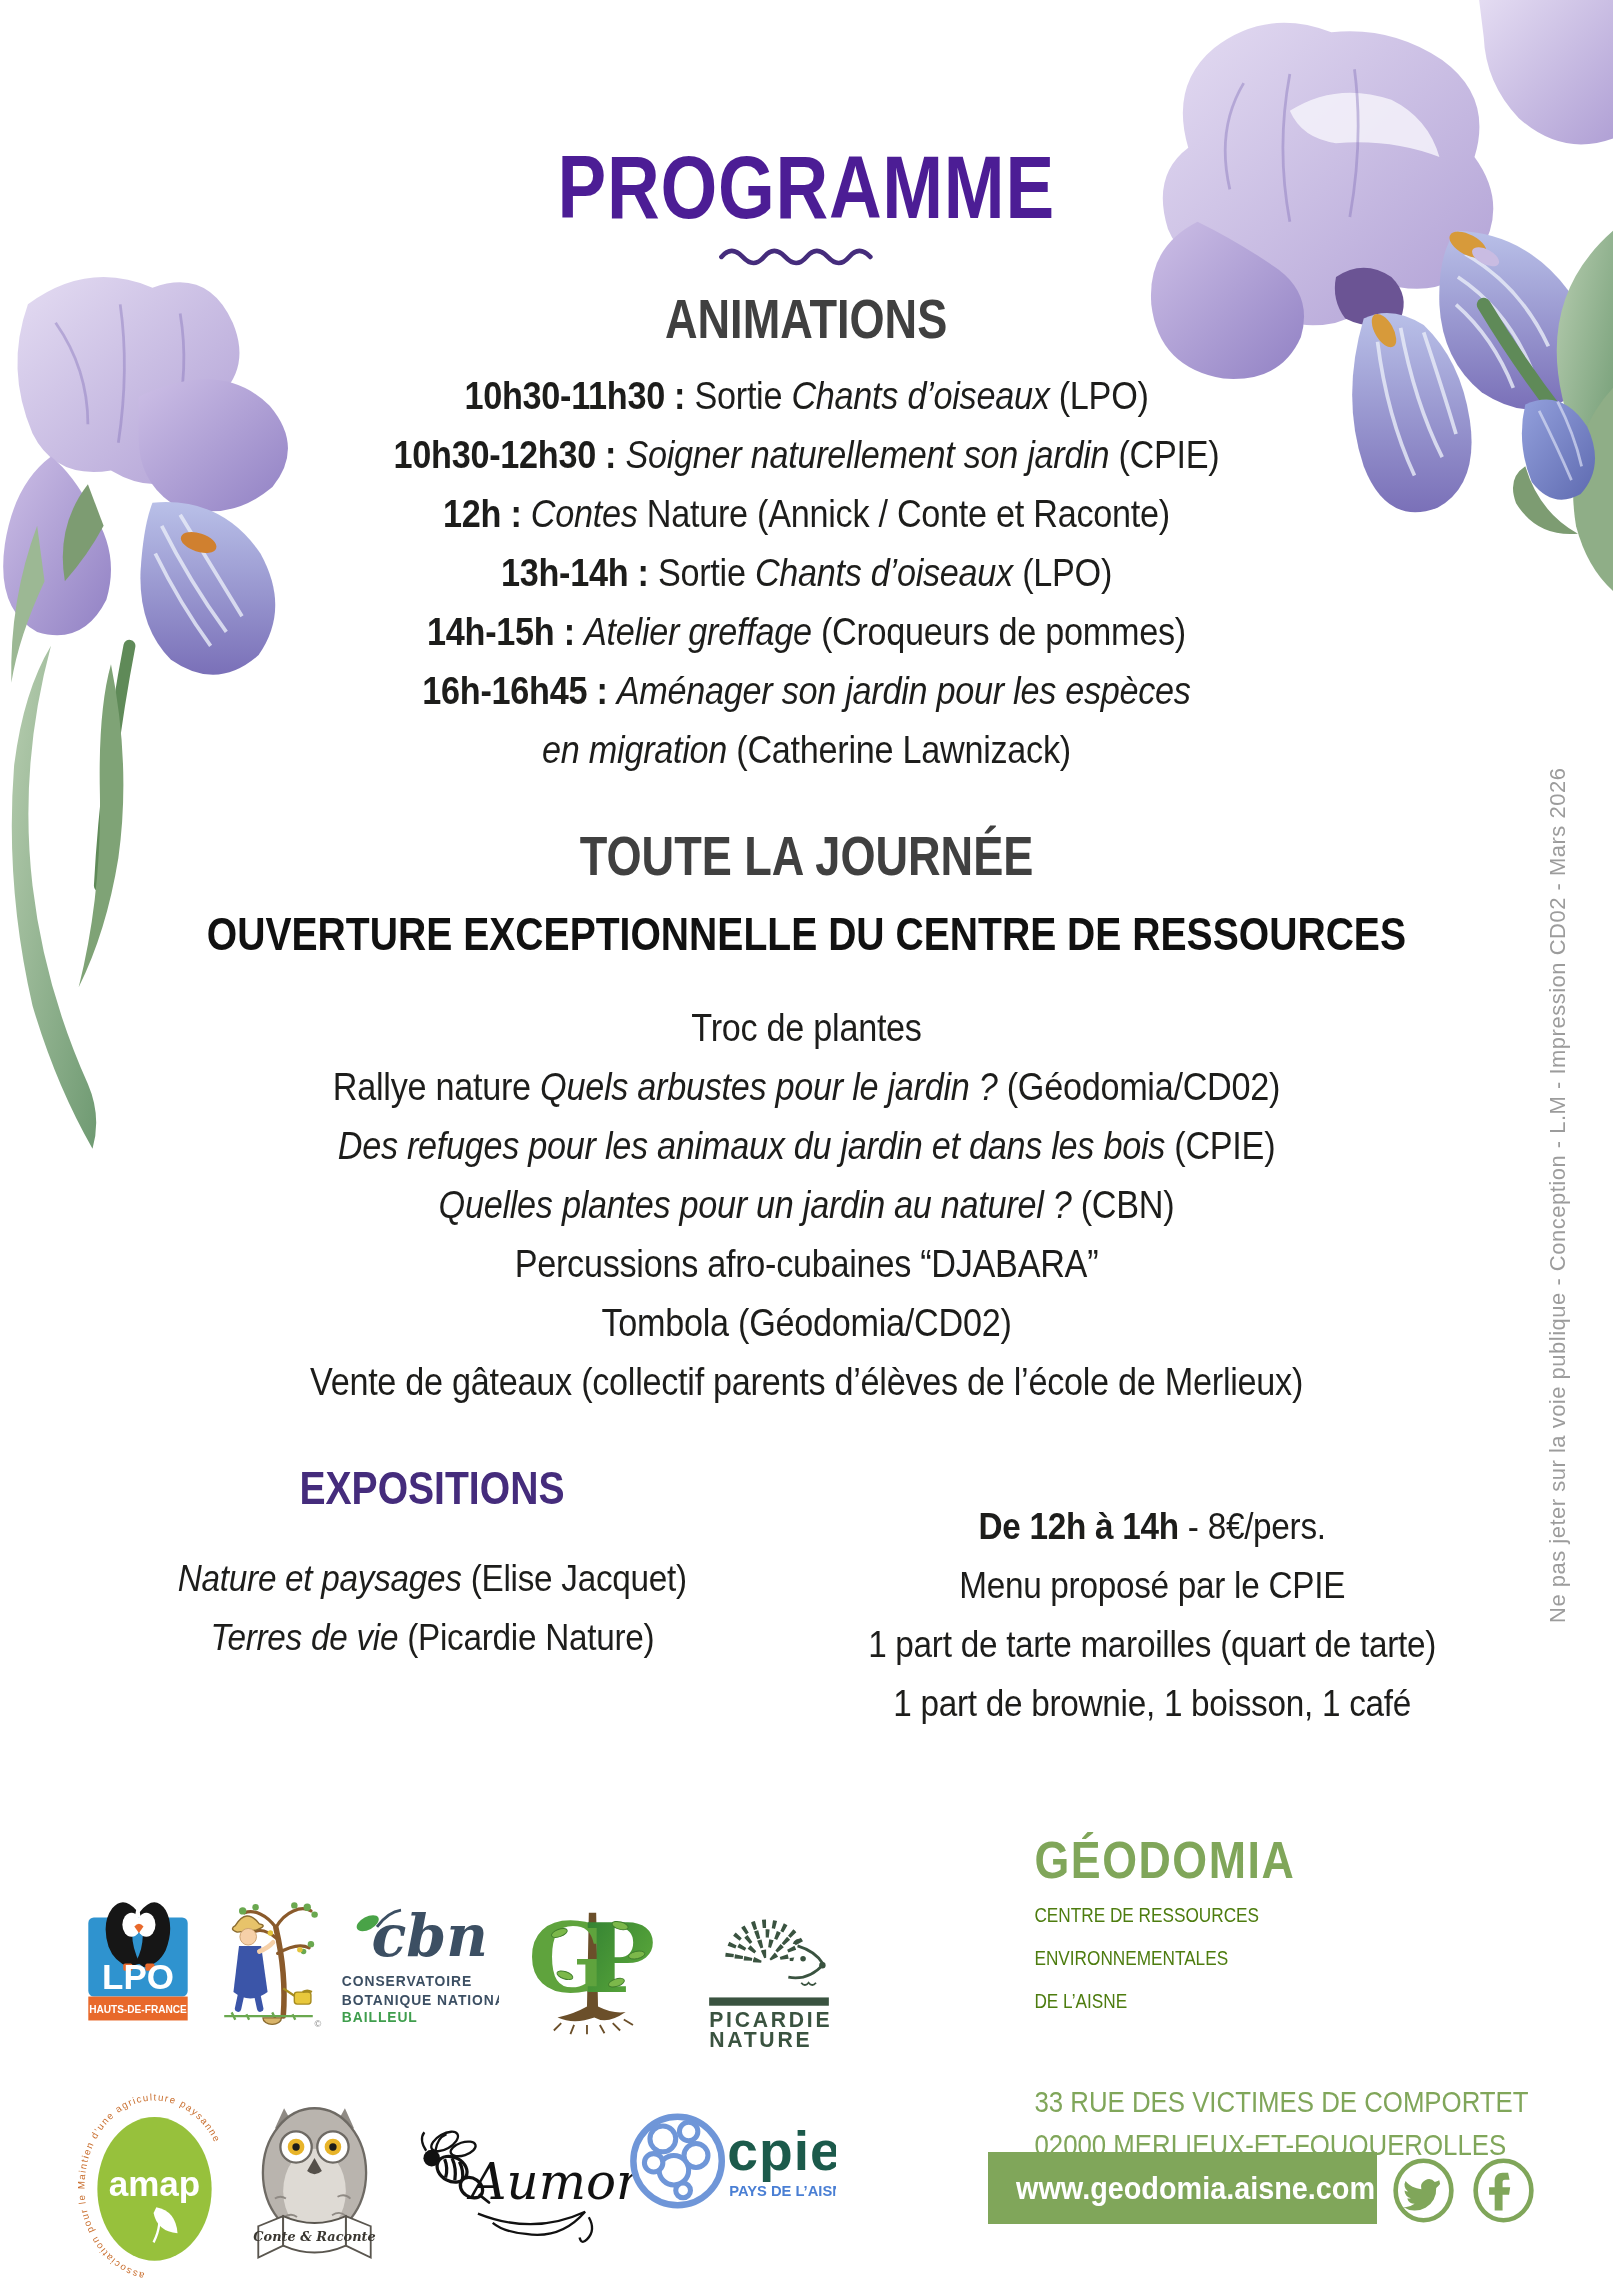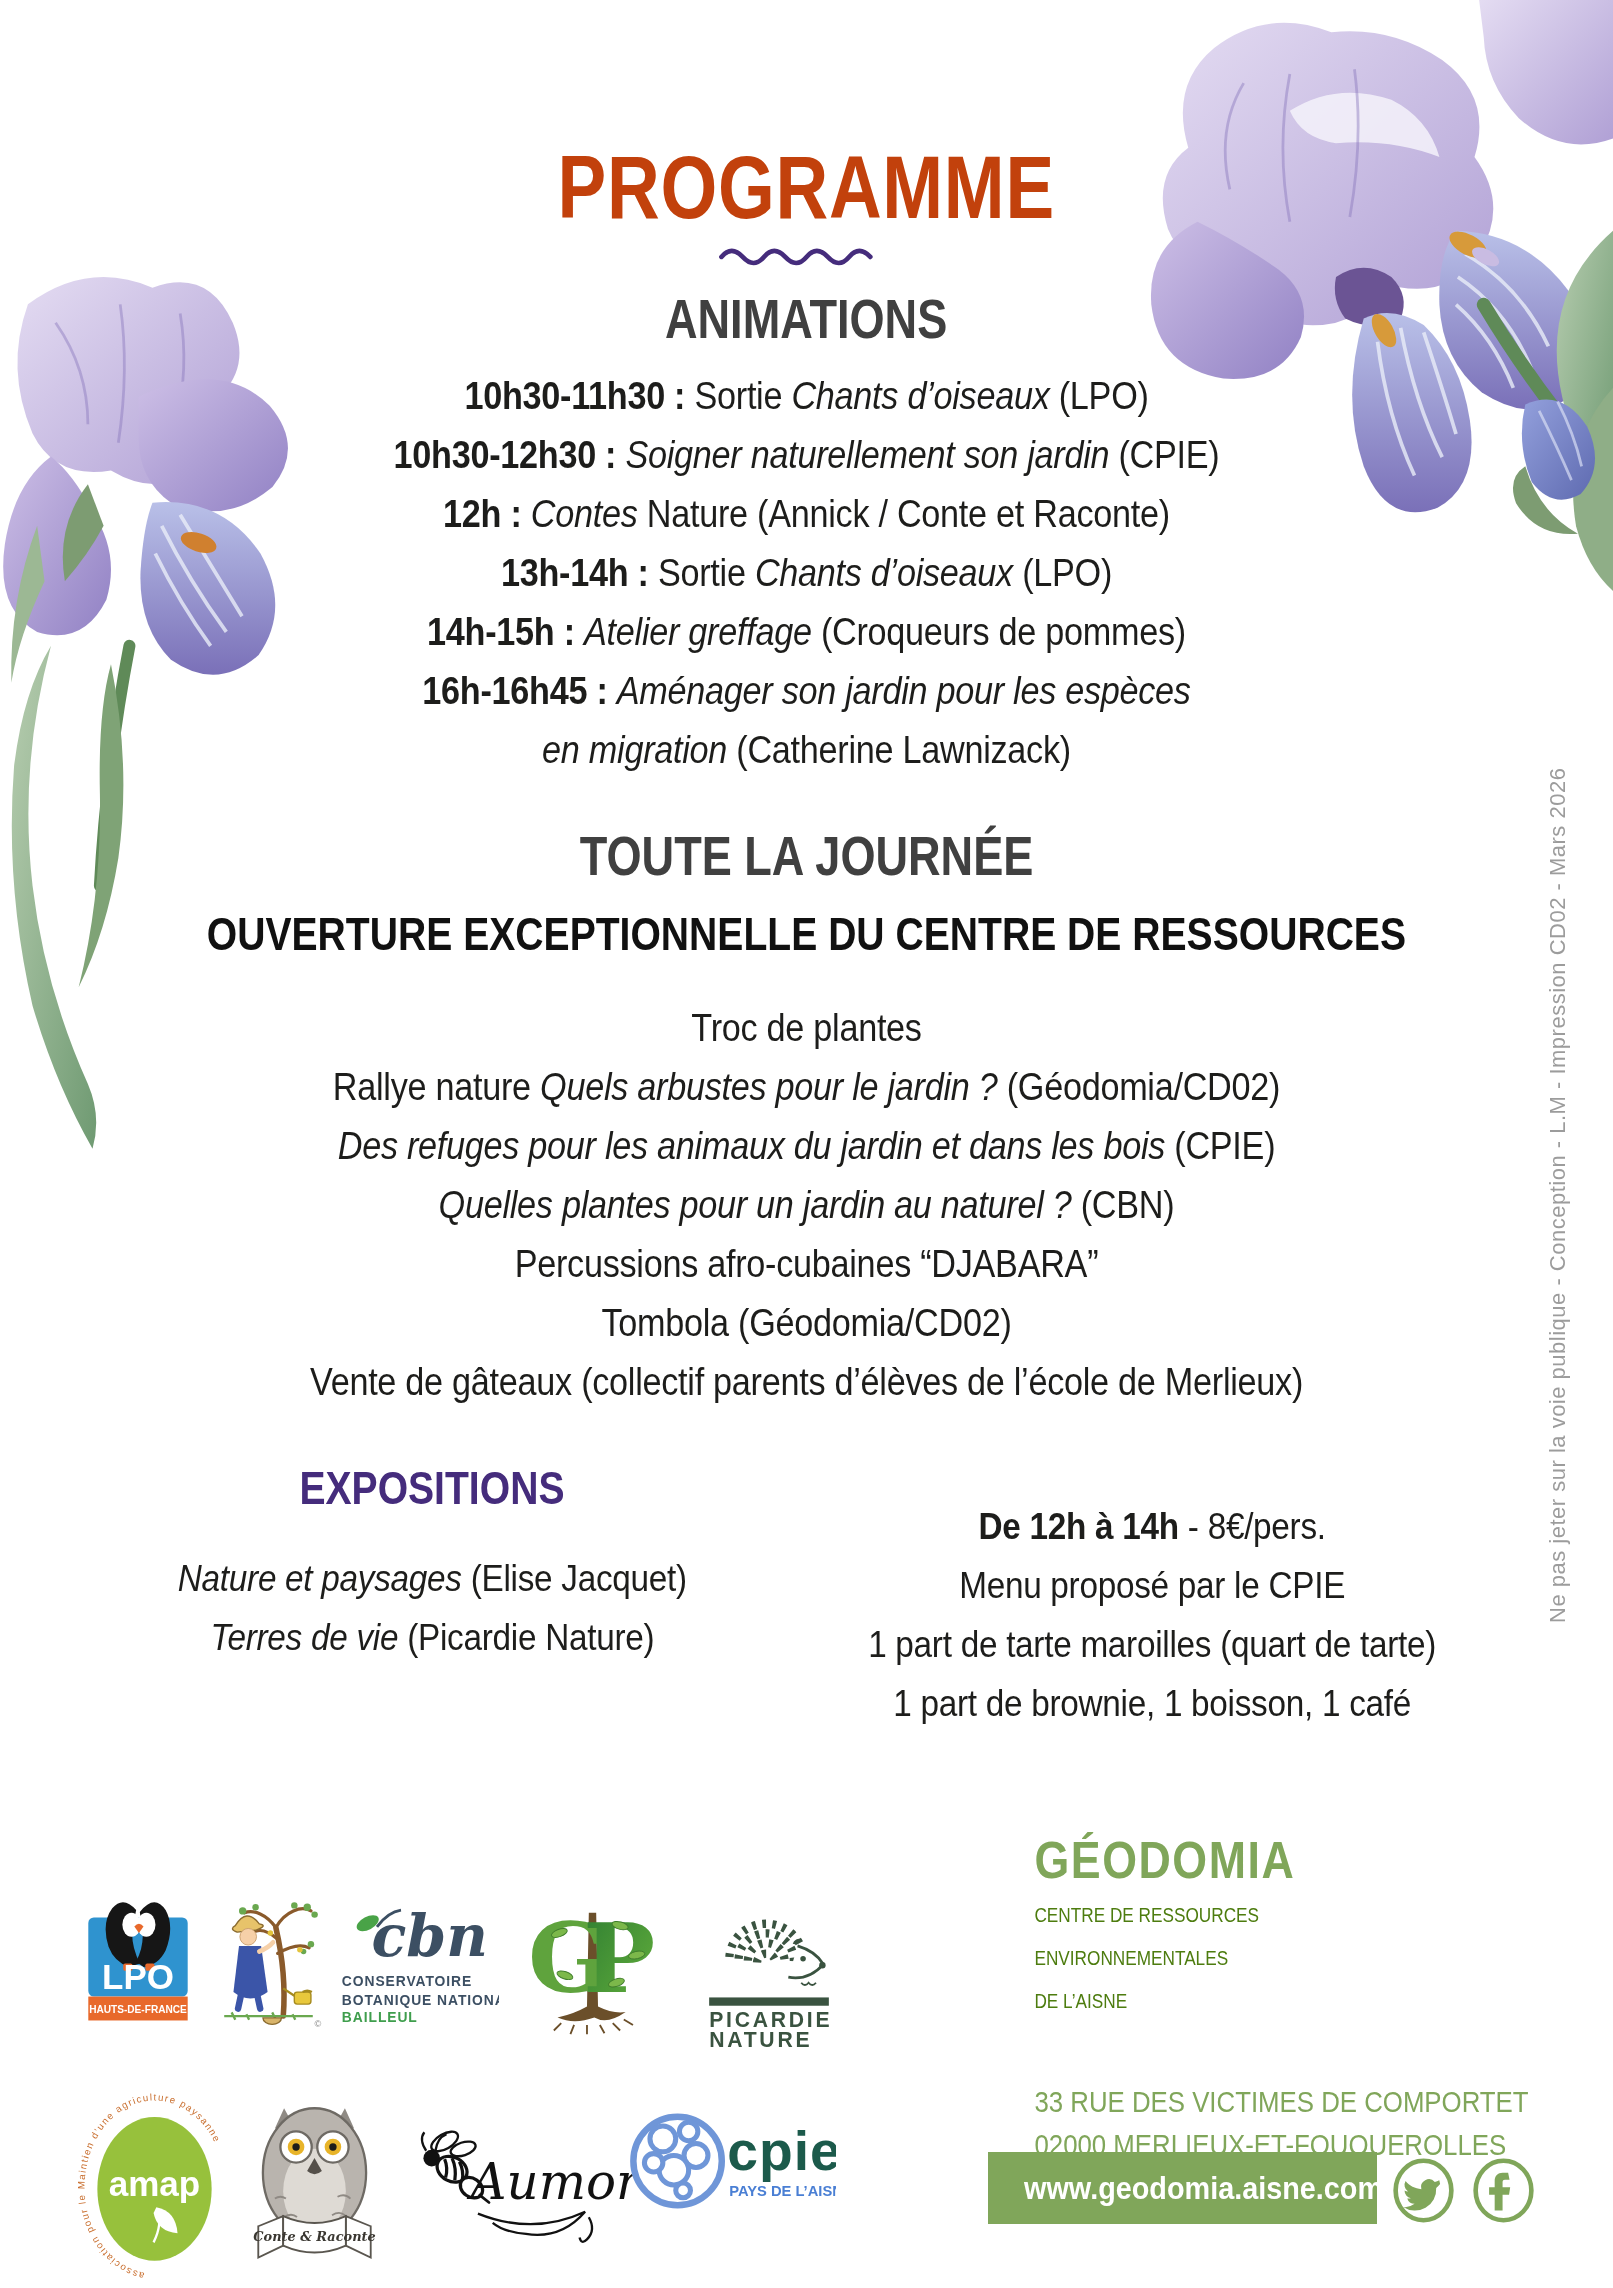--- a/index.html
+++ b/index.html
@@ -12,21 +12,21 @@
   
   .side-note{position:absolute;top:780px;right:42px;height:831px;display:flex;align-items:center;justify-content:center;
              writing-mode:vertical-rl;transform:rotate(180deg);color:#9c9c9c;font-size:22px;letter-spacing:0.5px;white-space:nowrap;}
   
   .content{position:absolute;left:87px;right:87px;top:0;text-align:center;}
   .cx{display:inline-block;transform:scaleX(.82);transform-origin:center;}
   .cx85{display:inline-block;transform:scaleX(.85);transform-origin:center;}
   .cxl{display:inline-block;transform:scaleX(.9);transform-origin:left center;}
   .cxr{display:block;transform:scaleX(.86);transform-origin:right center;}
   h1,h2,h3,h4{margin:0;font-weight:700;}
-  .title{margin-top:138px;font-size:89px;line-height:98px;color:#c2410c;letter-spacing:0.9px;}
+  .title{margin-top:138px;font-size:89px;line-height:98px;color:#4c1d95;letter-spacing:0.9px;}
   .squiggle{display:block;margin:7.4px auto 0;}
   .sec{color:#404040;font-size:55px;line-height:61px;}
   .sec-anim{margin-top:20px;}
   .sec-day{margin-top:46px;}
   .ouverture{margin-top:21px;font-size:46px;line-height:52px;color:#111111;}
   .lines{margin-top:16.6px;}
   .lines-day{margin-top:39px;}
   .line{display:block;font-size:38px;line-height:59px;letter-spacing:-0.3px;transform:scaleX(.9);transform-origin:center;white-space:nowrap;}
   .s-b{font-weight:700;}
   .s-i{font-style:italic;}
@@ -38,21 +38,21 @@
   .col .line{font-size:37px;}
   
   .logo{position:absolute;}
   .geodomia{position:absolute;top:1833px;right:84px;text-align:left;}
   .geo-name{color:#80a65a;font-size:52px;line-height:55px;font-weight:700;letter-spacing:1.8px;}
   .geo-sub{margin-top:6px;color:#4d7c0f;font-size:20px;line-height:43px;font-weight:700;}
   .geo-addr{margin-top:57px;color:#80a65a;font-size:30px;line-height:43px;font-weight:700;}
   .geo-sub .cxr,.geo-addr .cxr{font-weight:400;}
   .geo-addr .ph{font-weight:700;}
   .webbar{position:absolute;left:988px;top:2152px;width:389px;height:72px;background:#80a65a;color:#ffffff;
-          font-size:32px;font-weight:700;line-height:72px;padding-left:36px;box-sizing:border-box;white-space:nowrap;}
+          font-size:32px;font-weight:700;line-height:72px;padding-left:28px;box-sizing:border-box;white-space:nowrap;}
   .social{position:absolute;top:2158px;}
   .social.tw{left:1391px;}
   .social.fb{left:1471px;}
 </style>
 </head>
 <body>
 
 <div class="page">
 
   <svg class="iris iris-right" viewBox="0 0 600 640">

